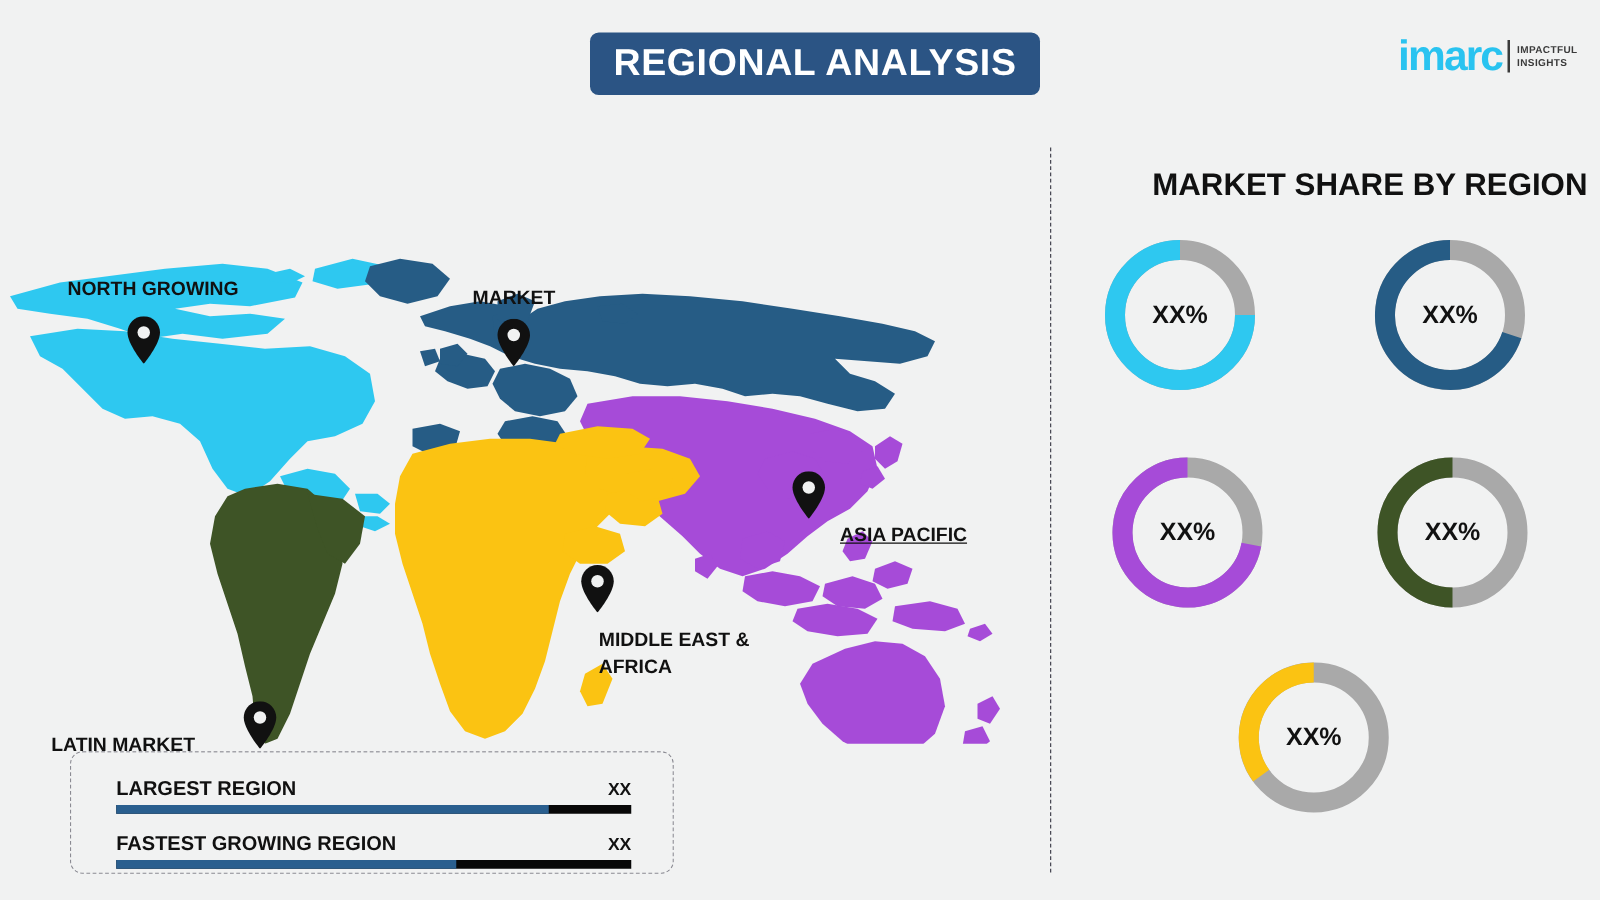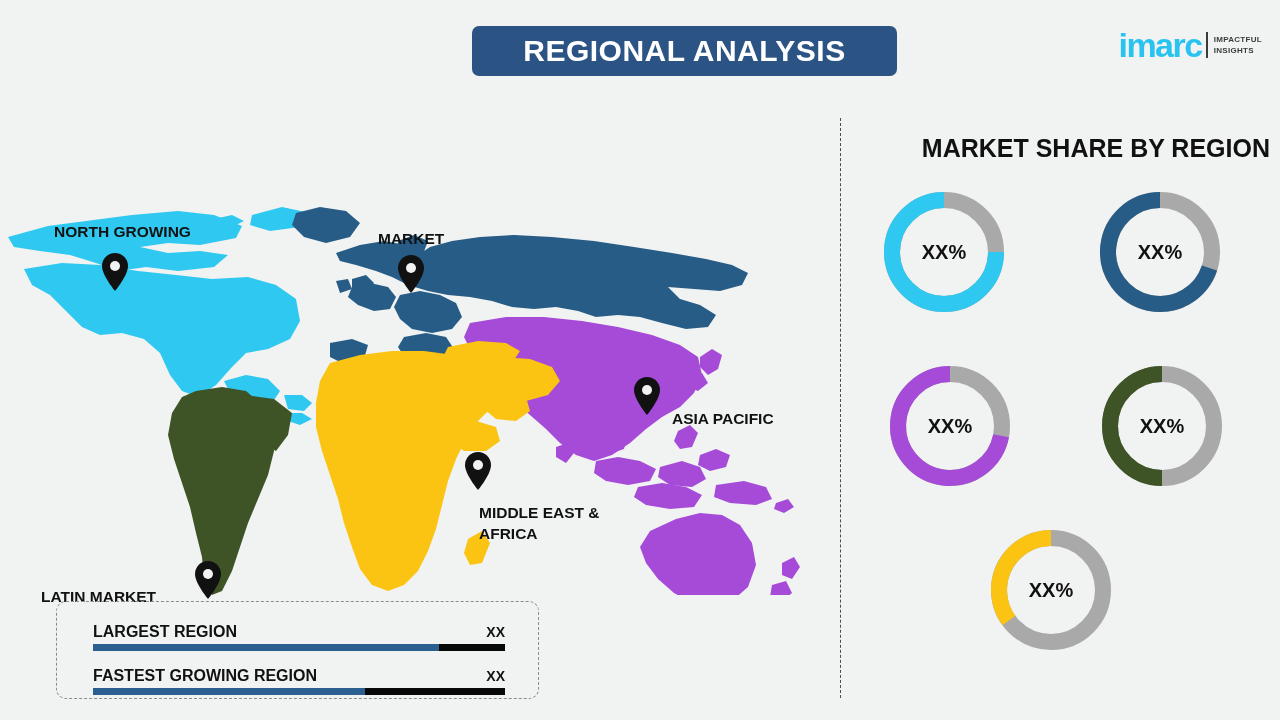--- a/index.html
+++ b/index.html
@@ -13,21 +13,21 @@
     font-family: "Liberation Sans", sans-serif;
     overflow: hidden;
     position: relative;
   }
 
   
   #title-banner {
     position: absolute;
     left: 472px;
     top: 26px;
-    width: 425px;
+    width: 360px;
     height: 50px;
     background: #2b5484;
     border-radius: 7px;
     display: flex;
     align-items: center;
     justify-content: center;
   }
   #title-text {
     color: #ffffff;
     font-size: 30px;
@@ -96,21 +96,21 @@
   .region-label {
     position: absolute;
     font-size: 15.5px;
     font-weight: bold;
     color: #111111;
     white-space: nowrap;
     line-height: 21px;
   }
   #label-north-america { left: 54px; top: 126px; }
   #label-europe        { left: 378px; top: 133px; }
-  #label-asia-pacific  { left: 672px; top: 313px; }
+  #label-asia-pacific  { left: 672px; top: 323px; text-decoration: underline; }
   #label-latin-america { left: 41px; top: 491px; }
   #label-middle-east   { left: 479px; top: 407px; white-space: normal; width: 150px; }
 
   .map-pin {
     position: absolute;
     width: 28px;
     height: 38px;
   }
   #pin-north-america { left: 101px; top: 158px; }
   #pin-europe        { left: 397px; top: 160px; }
@@ -132,21 +132,21 @@
   .legend-row {
     position: absolute;
     left: 36px;
     width: 412px;
   }
   #legend-row-1 { top: 21px; }
   #legend-row-2 { top: 65px; }
   .legend-head {
     display: flex;
     justify-content: space-between;
-    align-items: center;
+    align-items: flex-start;
     margin-bottom: 3px;
   }
   .legend-name {
     font-size: 16px;
     font-weight: bold;
     color: #111111;
   }
   .legend-value {
     font-size: 14px;
     font-weight: bold;

